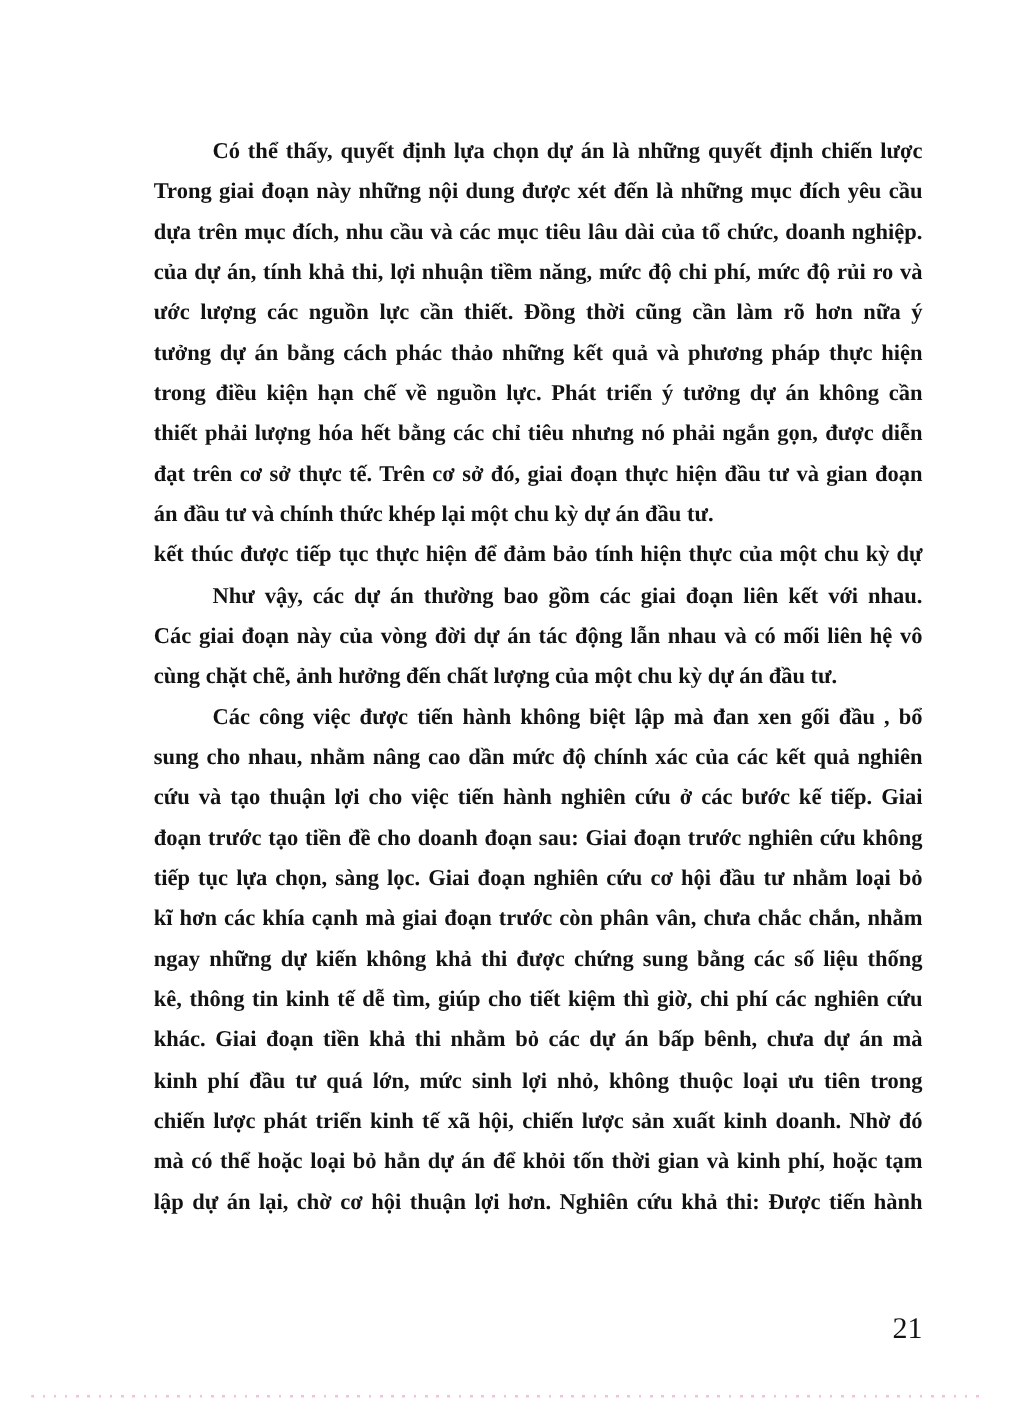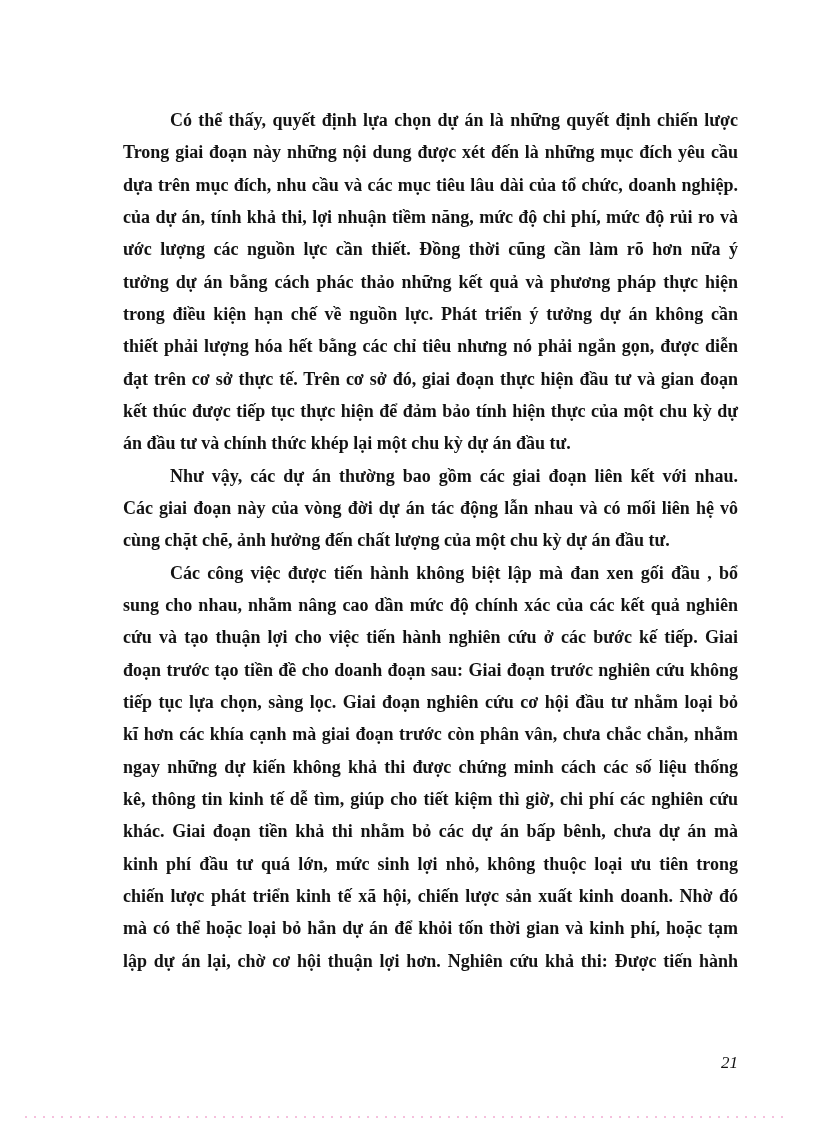--- a/index.html
+++ b/index.html
@@ -41,24 +41,23 @@
   .line.para-end {
     text-align-last: left;
     -moz-text-align-last: left;
   }
   .footer {
     position: absolute;
     left: 123px;
     top: 1052px;
     width: 615px;
     text-align: right;
-    font-size: 17px;
+    font-size: 24px;
     line-height: 22px;
     color: var(--text-color, #131313);
-    font-style: italic;
   }
   .bottom-dotted-line {
     position: absolute;
     left: 25px;
     top: 1116px;
     width: 764px;
     height: 2px;
     background: repeating-linear-gradient(
       90deg,
       var(--footer-line-color, #f5c0dd) 0 2px,
@@ -74,32 +73,32 @@
   <div class="body-text">
       <div class="line indent">Có thể thấy, quyết định lựa chọn dự án là những quyết định chiến lược</div>
       <div class="line">Trong giai đoạn này những nội dung được xét đến là những mục đích yêu cầu</div>
       <div class="line">dựa trên mục đích, nhu cầu và các mục tiêu lâu dài của tổ chức, doanh nghiệp.</div>
       <div class="line">của dự án, tính khả thi, lợi nhuận tiềm năng, mức độ chi phí, mức độ rủi ro và</div>
       <div class="line">ước lượng các nguồn lực cần thiết. Đồng thời cũng cần làm rõ hơn nữa ý</div>
       <div class="line">tưởng dự án bằng cách phác thảo những kết quả và phương pháp thực hiện</div>
       <div class="line">trong điều kiện hạn chế về nguồn lực. Phát triển ý tưởng dự án không cần</div>
       <div class="line">thiết phải lượng hóa hết bằng các chỉ tiêu nhưng nó phải ngắn gọn, được diễn</div>
       <div class="line">đạt trên cơ sở thực tế. Trên cơ sở đó, giai đoạn thực hiện đầu tư và gian đoạn</div>
+      <div class="line para-end">án đầu tư và chính thức khép lại một chu kỳ dự án đầu tư.</div>
       <div class="line">kết thúc được tiếp tục thực hiện để đảm bảo tính hiện thực của một chu kỳ dự</div>
-      <div class="line para-end">án đầu tư và chính thức khép lại một chu kỳ dự án đầu tư.</div>
       <div class="line indent">Như vậy, các dự án thường bao gồm các giai đoạn liên kết với nhau.</div>
       <div class="line">Các giai đoạn này của vòng đời dự án tác động lẫn nhau và có mối liên hệ vô</div>
       <div class="line para-end">cùng chặt chẽ, ảnh hưởng đến chất lượng của một chu kỳ dự án đầu tư.</div>
       <div class="line indent">Các công việc được tiến hành không biệt lập mà đan xen gối đầu , bổ</div>
       <div class="line">sung cho nhau, nhằm nâng cao dần mức độ chính xác của các kết quả nghiên</div>
       <div class="line">cứu và tạo thuận lợi cho việc tiến hành nghiên cứu ở các bước kế tiếp. Giai</div>
       <div class="line">đoạn trước tạo tiền đề cho doanh đoạn sau: Giai đoạn trước nghiên cứu không</div>
       <div class="line">tiếp tục lựa chọn, sàng lọc. Giai đoạn nghiên cứu cơ hội đầu tư nhằm loại bỏ</div>
       <div class="line">kĩ hơn các khía cạnh mà giai đoạn trước còn phân vân, chưa chắc chắn, nhằm</div>
-      <div class="line">ngay những dự kiến không khả thi được chứng minh cách các số liệu thống</div>
+      <div class="line">ngay những dự kiến không khả thi được chứng sung bằng các số liệu thống</div>
       <div class="line">kê, thông tin kinh tế dễ tìm, giúp cho tiết kiệm thì giờ, chi phí các nghiên cứu</div>
       <div class="line">khác. Giai đoạn tiền khả thi nhằm bỏ các dự án bấp bênh, chưa dự án mà</div>
       <div class="line">kinh phí đầu tư quá lớn, mức sinh lợi nhỏ, không thuộc loại ưu tiên trong</div>
       <div class="line">chiến lược phát triển kinh tế xã hội, chiến lược sản xuất kinh doanh. Nhờ đó</div>
       <div class="line">mà có thể hoặc loại bỏ hẳn dự án để khỏi tốn thời gian và kinh phí, hoặc tạm</div>
       <div class="line">lập dự án lại, chờ cơ hội thuận lợi hơn. Nghiên cứu khả thi: Được tiến hành</div>
     </div>
 
   <div class="footer">
     <span>21</span>

